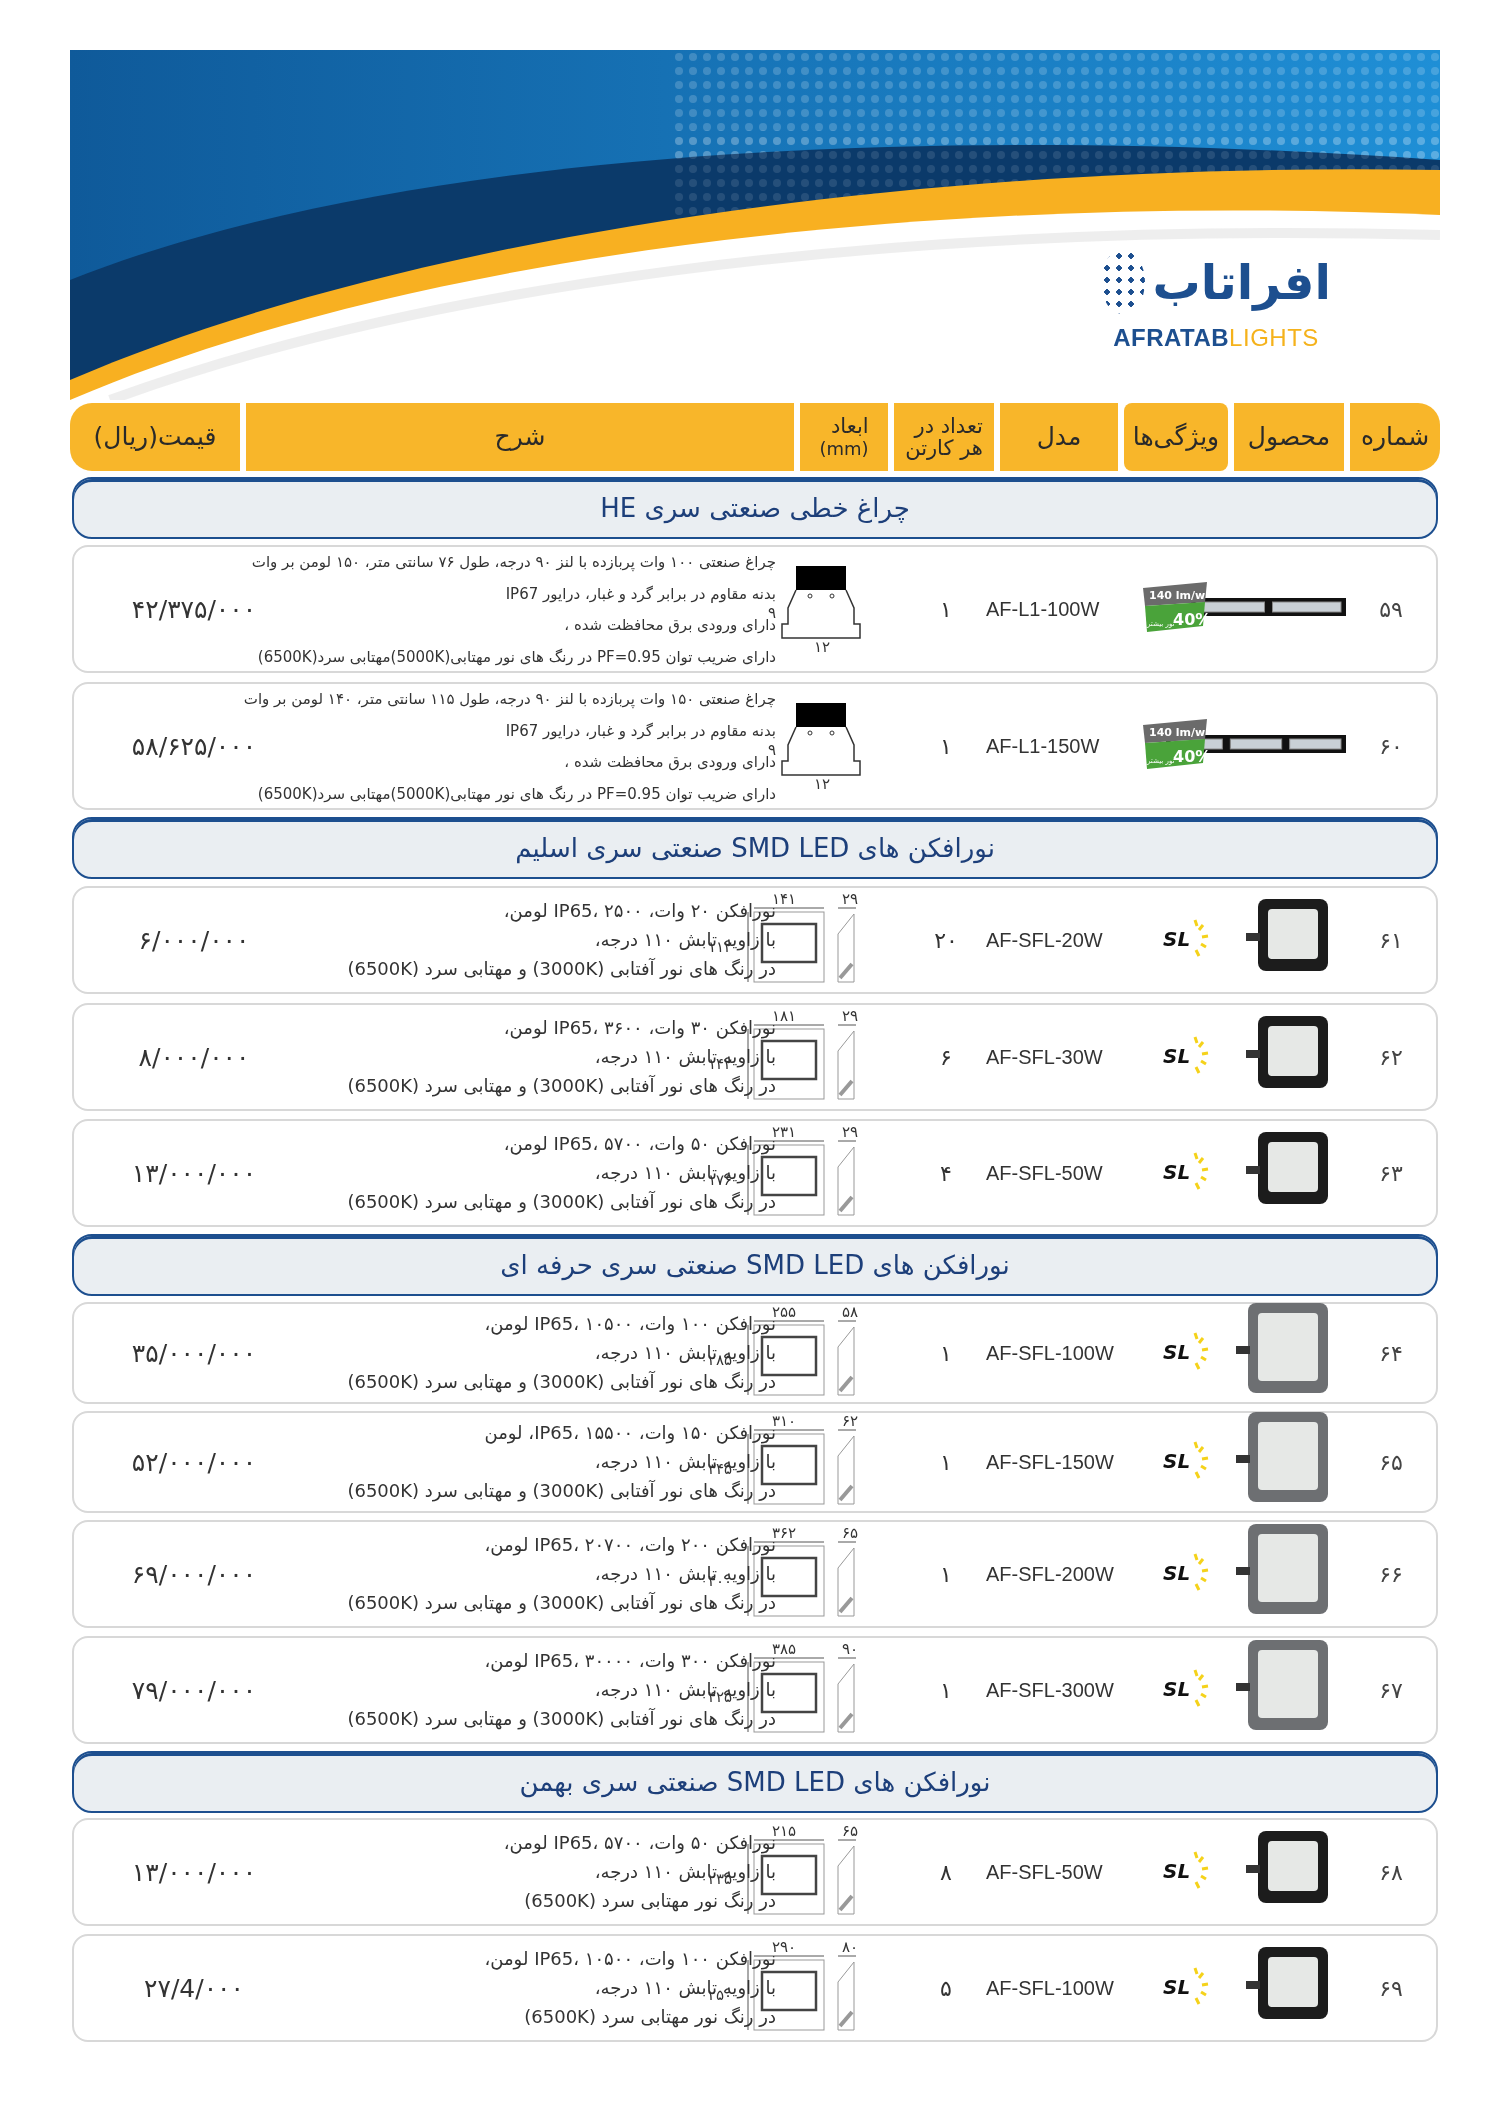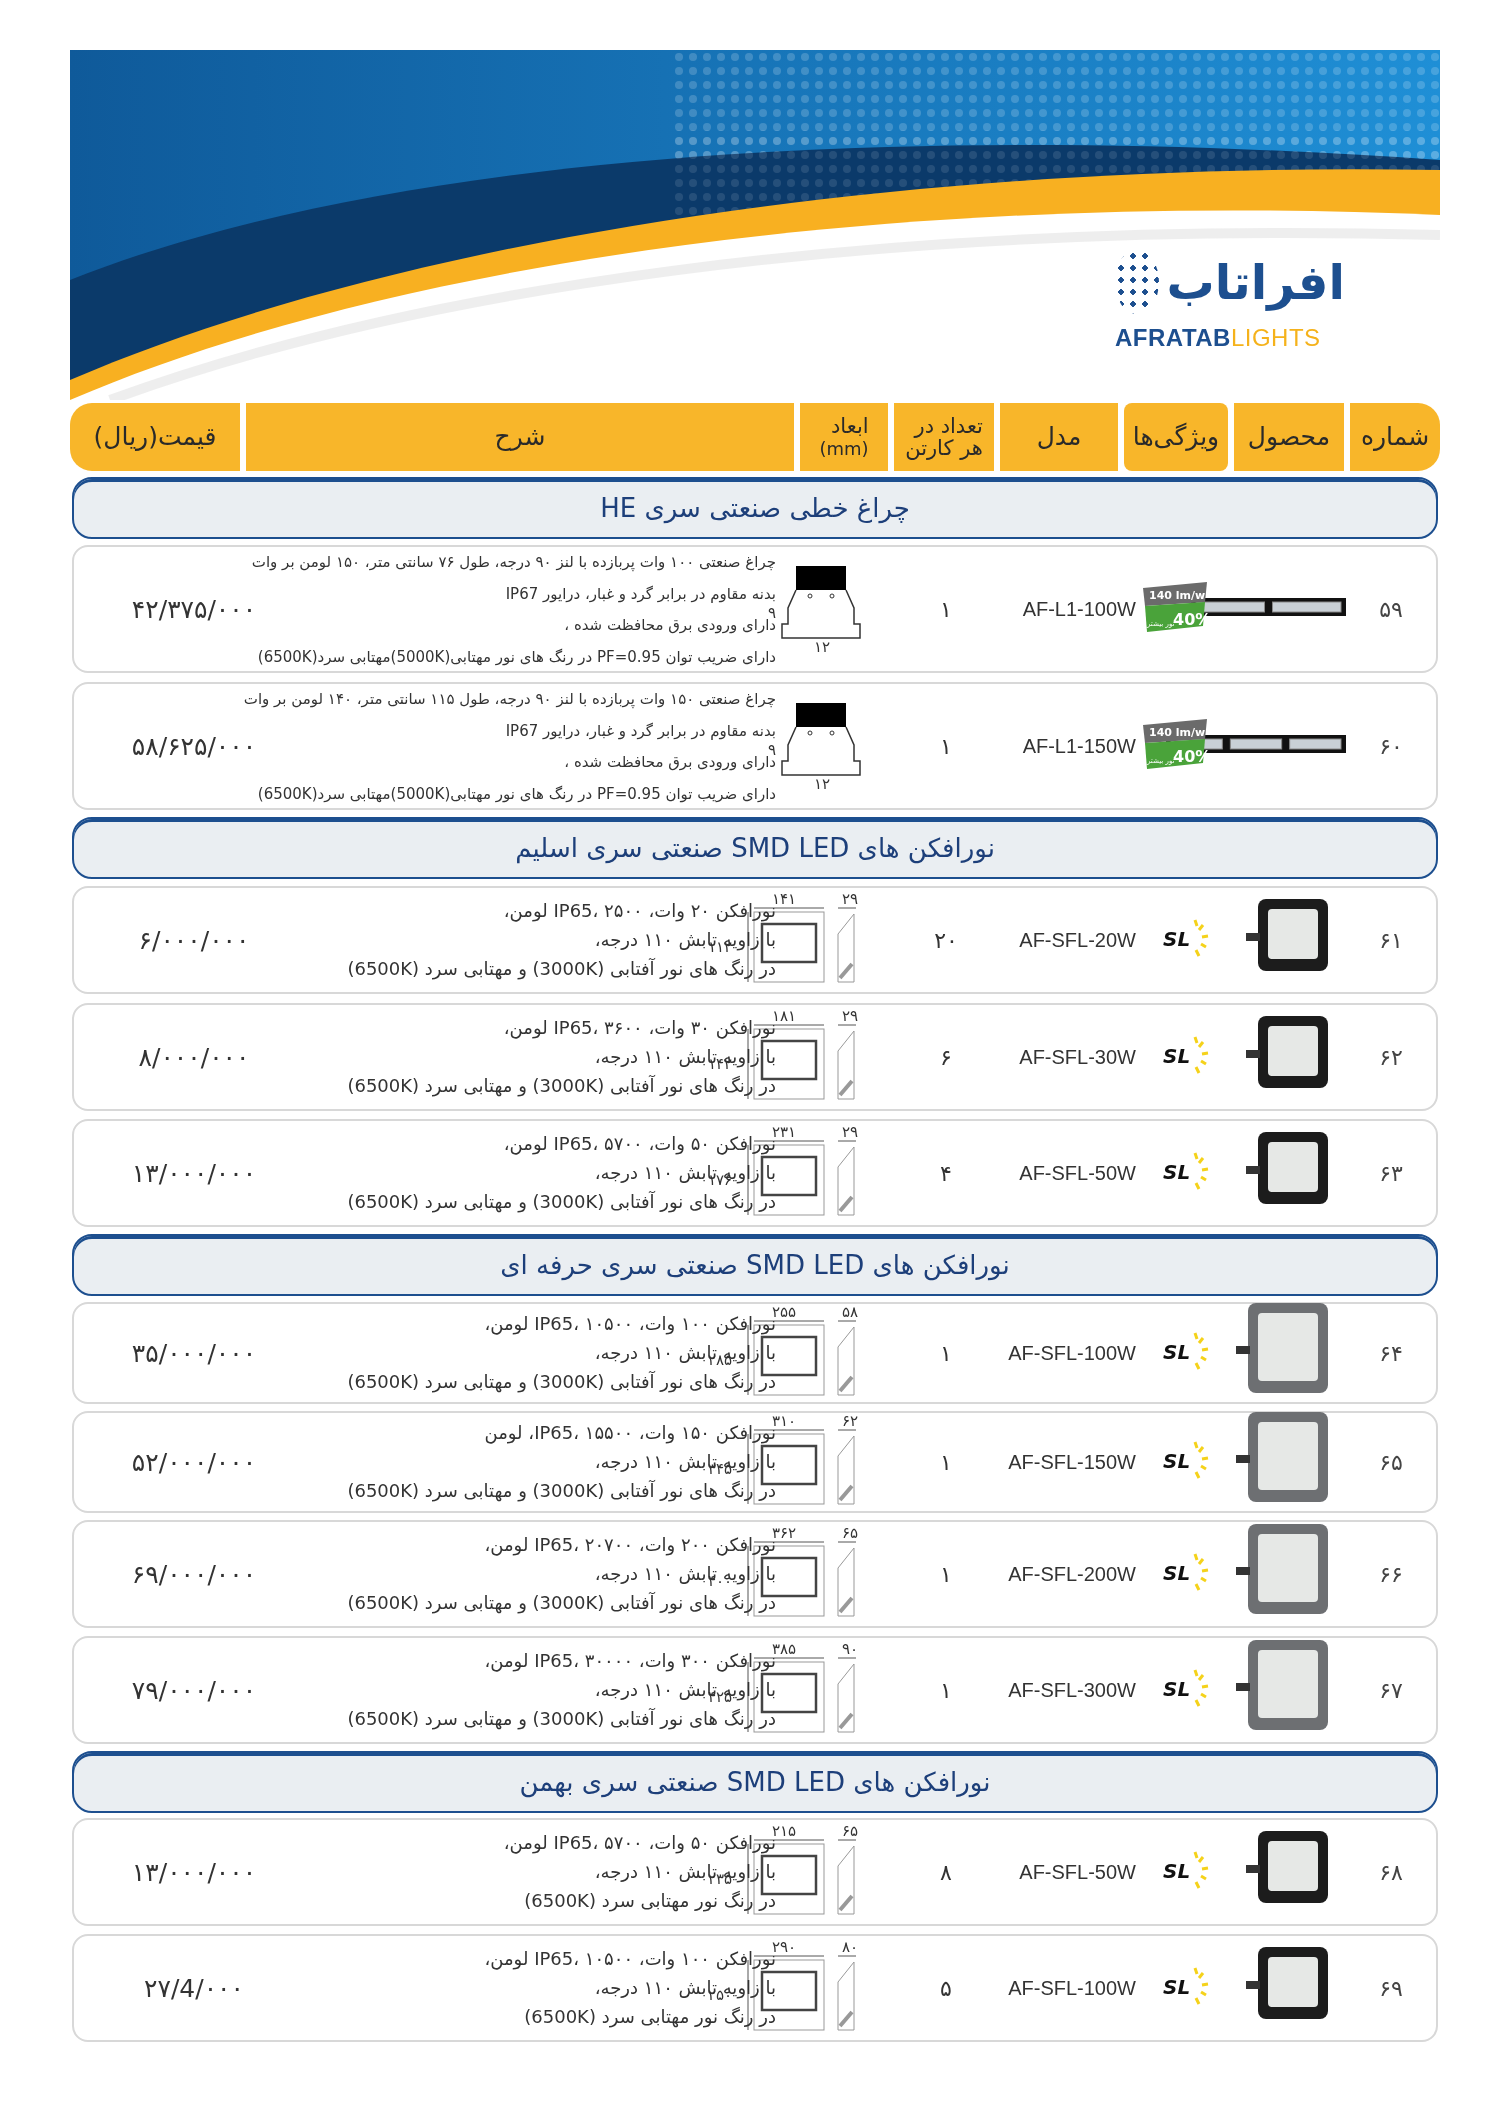--- a/index.html
+++ b/index.html
@@ -1,21 +1,21 @@
 <!DOCTYPE html>
 <html><head>
 <meta charset="utf-8">
 <style>
   html,body{margin:0;padding:0;background:#fff;}
   body{width:1500px;height:2121px;position:relative;overflow:hidden;font-family:"DejaVu Sans",sans-serif;color:#333;}
   .page{position:absolute;left:70px;top:50px;width:1370px;}
   
   .banner{position:relative;width:1370px;height:350px;overflow:hidden;background:#fff;}
   .banner svg{position:absolute;left:0;top:0;}
-  .logo{position:absolute;right:95px;top:200px;width:230px;direction:ltr;}
+  .logo{position:absolute;right:109px;top:200px;width:230px;text-align:center;direction:ltr;}
   .logo-mark{display:flex;align-items:center;justify-content:center;gap:8px;}
   .logo-dots{width:64px;height:64px;border-radius:50%;background:radial-gradient(circle,#1d4f8f 30%,transparent 32%) 0 0/12px 12px;}
   .logo-fa{font-size:48px;font-weight:bold;color:#1d4f8f;line-height:1;}
   .logo-en{font-family:"Liberation Sans",sans-serif;font-size:24px;margin-top:10px;letter-spacing:0.5px;}
   .logo-en .b{color:#1d4f8f;font-weight:bold;}
   .logo-en .l{color:#f5b21b;}
   
   .hdr{position:absolute;top:353px;left:0;width:1370px;height:68px;display:flex;flex-direction:row-reverse;gap:6px;}
   .hdr div{background:#f8b62a;display:flex;align-items:center;justify-content:center;text-align:right;font-size:25px;color:#2a2a2a;line-height:1.05;direction:rtl;}
   .hdr .c-num{width:90px;border-radius:0 22px 22px 0;}
@@ -26,21 +26,21 @@
   .hdr .c-dim{width:88px;font-size:21px;}
   .hdr .c-desc{flex:1;}
   .hdr .c-price{width:170px;border-radius:22px 0 0 22px;}
   
   .sect{position:absolute;left:2px;width:1366px;height:62px;border:2px solid #1d4f8f;border-radius:20px;background:#eaeef2;box-sizing:border-box;display:flex;align-items:center;justify-content:center;font-size:26px;color:#1d3f7a;direction:rtl;box-shadow:0 3px 0 #1d4f8f inset,0 -1px 0 #fff;}
   
   .row{position:absolute;left:2px;width:1366px;border:2px solid #d8d8d8;border-radius:16px;box-sizing:border-box;background:#fff;}
   .row .num{position:absolute;right:20px;width:50px;text-align:center;font-size:22px;color:#444;top:50%;transform:translateY(-50%);}
   .row .img{position:absolute;right:100px;top:50%;transform:translateY(-50%);}
   .row .badge{position:absolute;right:225px;top:50%;transform:translateY(-50%);}
-  .row .model{position:absolute;right:300px;width:150px;text-align:right;font-family:"Liberation Sans",sans-serif;font-size:20px;color:#333;top:50%;transform:translateY(-50%);}
+  .row .model{position:absolute;right:300px;width:150px;text-align:left;font-family:"Liberation Sans",sans-serif;font-size:20px;color:#333;top:50%;transform:translateY(-50%);}
   .row .qty{position:absolute;right:460px;width:60px;text-align:center;font-size:22px;color:#333;top:50%;transform:translateY(-50%);}
   .row .dim{position:absolute;right:560px;top:50%;transform:translateY(-50%);}
   .row .desc{position:absolute;right:660px;width:540px;text-align:right;direction:rtl;color:#333;top:50%;transform:translateY(-50%);}
   .row .desc div{margin:3px 0;}
   .row .price{position:absolute;left:20px;width:200px;text-align:center;font-size:25px;color:#333;letter-spacing:3px;top:50%;transform:translateY(-50%);direction:ltr;}
   .he .desc{font-size:15px;line-height:1.9;}
   .fl .desc{font-size:18px;line-height:1.45;}
   .dimtxt{font-size:15px;fill:#333;font-family:"DejaVu Sans",sans-serif;}
 </style>
 </head>

